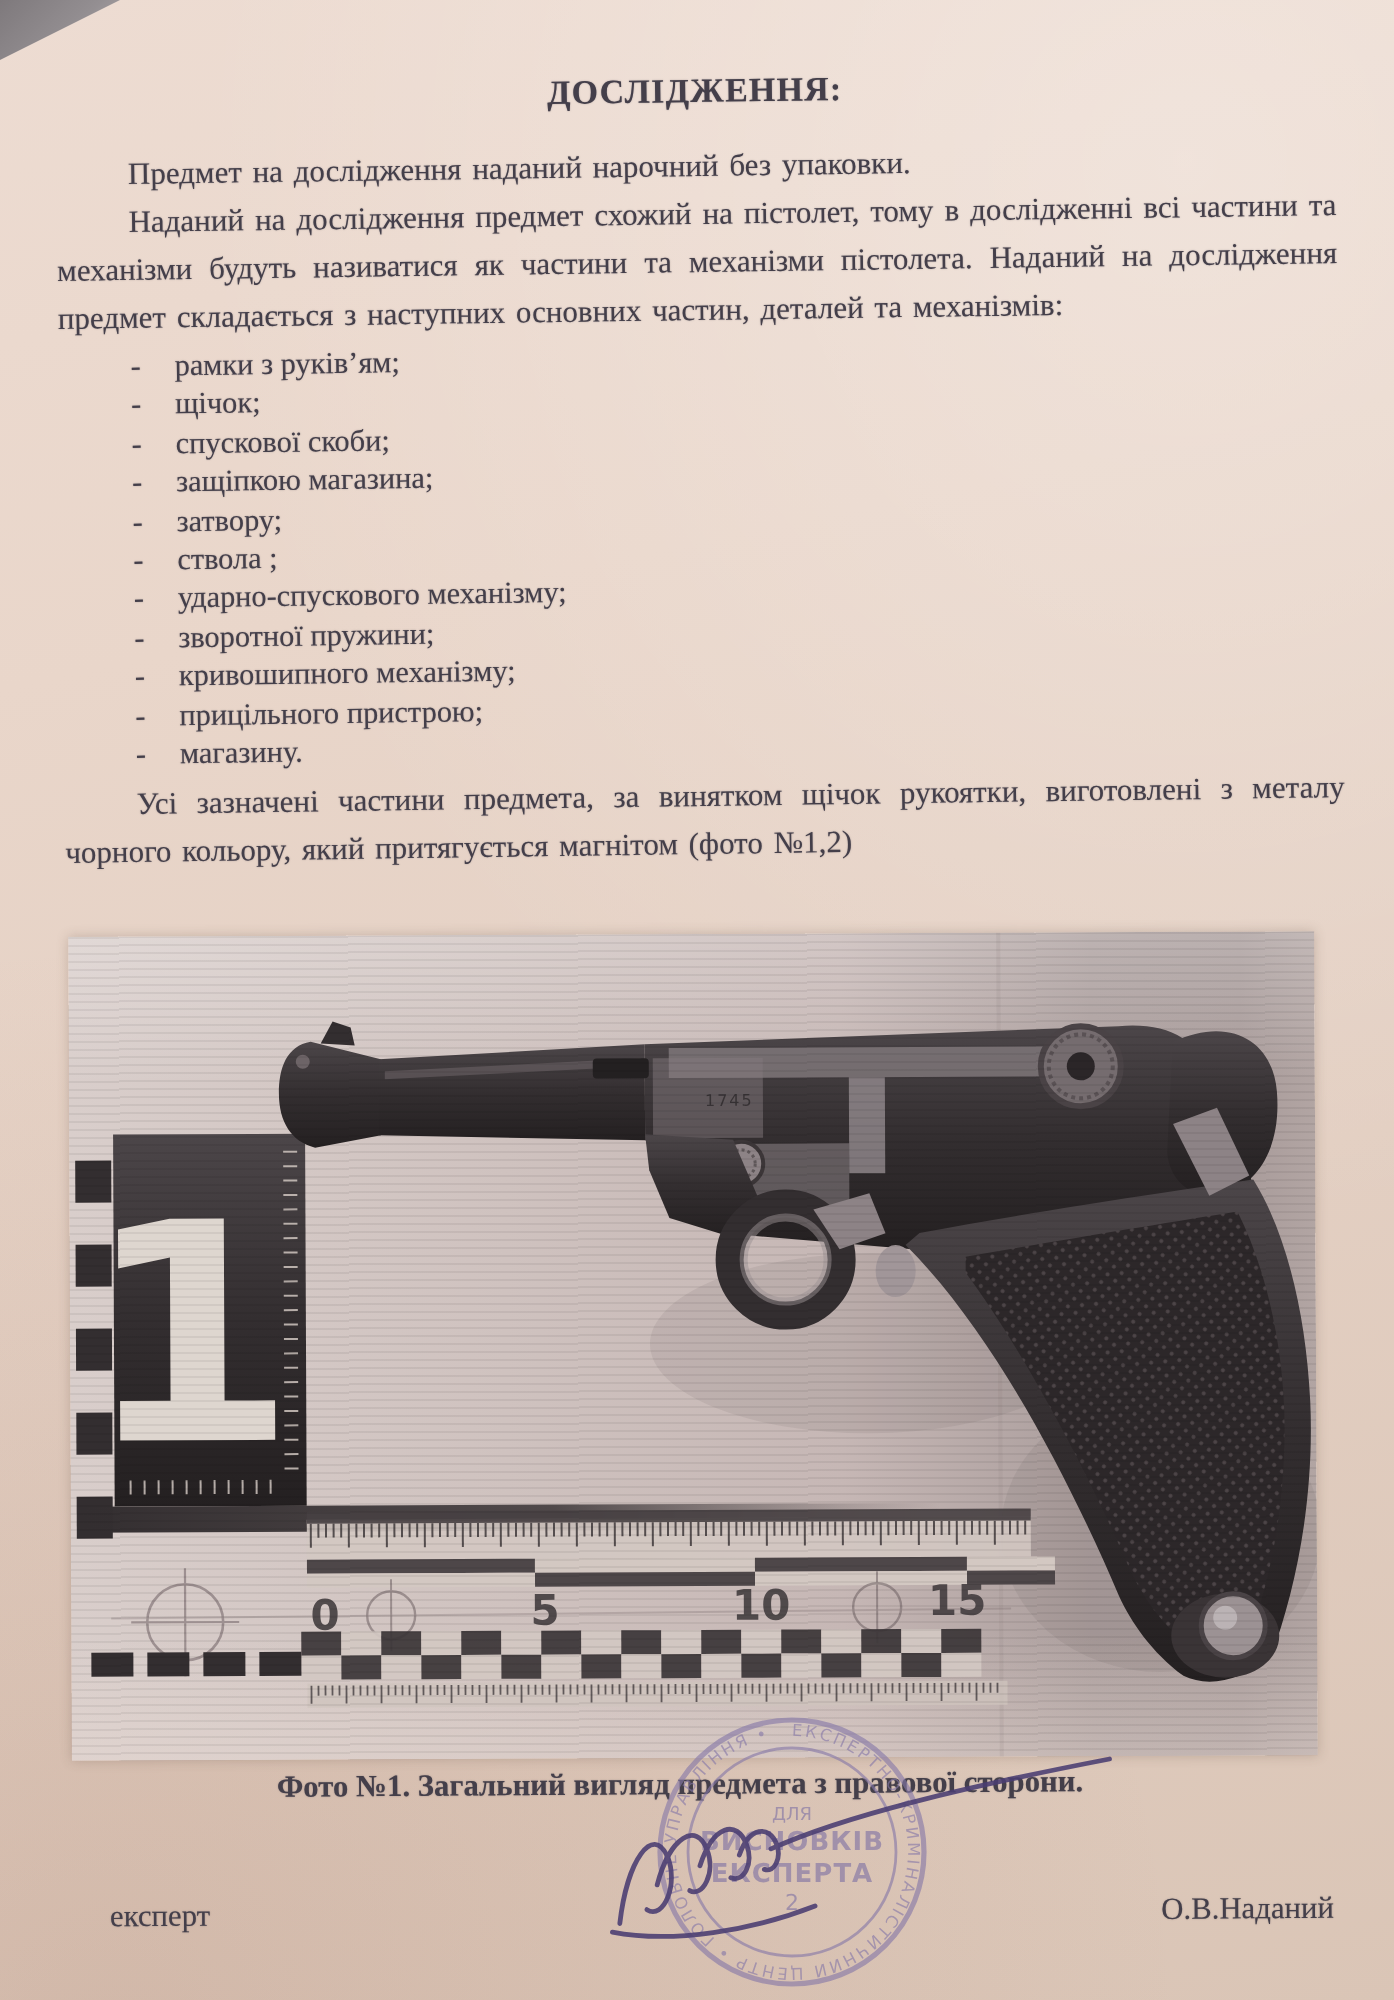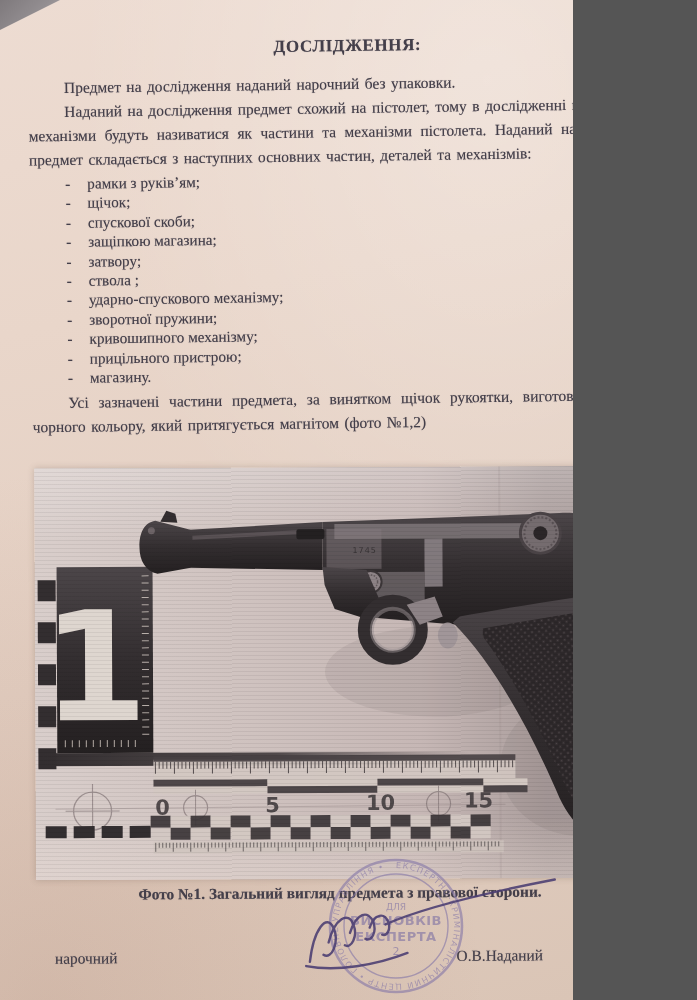--- a/index.html
+++ b/index.html
@@ -1,17 +1,17 @@
 <!DOCTYPE html>
 <html><head>
 <meta charset="utf-8">
 <style>
   html,body{margin:0;padding:0;background:#555;}
   .page{
-    position:relative;width:573px;height:1000px;overflow:hidden;
+    position:relative;width:697px;height:1000px;overflow:hidden;
     font-family:"Liberation Serif","DejaVu Serif",serif;
     color:#443f4a;
     background:
       radial-gradient(120% 90% at 85% 8%, rgba(255,255,255,.28), transparent 60%),
       radial-gradient(140% 100% at 8% 102%, rgba(150,100,80,.16), transparent 55%),
       linear-gradient(168deg,#eddcd2 0%,#e9d6ca 30%,#e3cfc2 62%,#dac5b6 100%);
   }
   .scan-corner{
     position:absolute;left:0;top:0;width:60px;height:30px;
     background:linear-gradient(135deg,#7e797c 0%,#938e91 55%,#b3adaf 100%);
@@ -556,17 +556,17 @@
       <path d="M14,92 C20,60 34,44 40,60 C45,74 36,92 28,86"></path>
       <path d="M34,74 C42,50 56,44 60,58 C64,70 56,82 50,78"></path>
       <path d="M56,66 C64,46 76,44 80,57 C83,67 77,76 71,73"></path>
       <path d="M76,62 C82,48 92,48 95,58 C97,65 93,72 88,70"></path>
       <path d="M92,60 C130,46 190,36 264,27"></path>
       <path d="M10,96 C40,104 80,100 112,90"></path>
     </g>
   </svg>
 
   <div class="footer">
-    <span>нарочний</span>
+    <span>експерт</span>
     <span>О.В.Наданий</span>
   </div>
 
 </div>
 
 </body></html>

